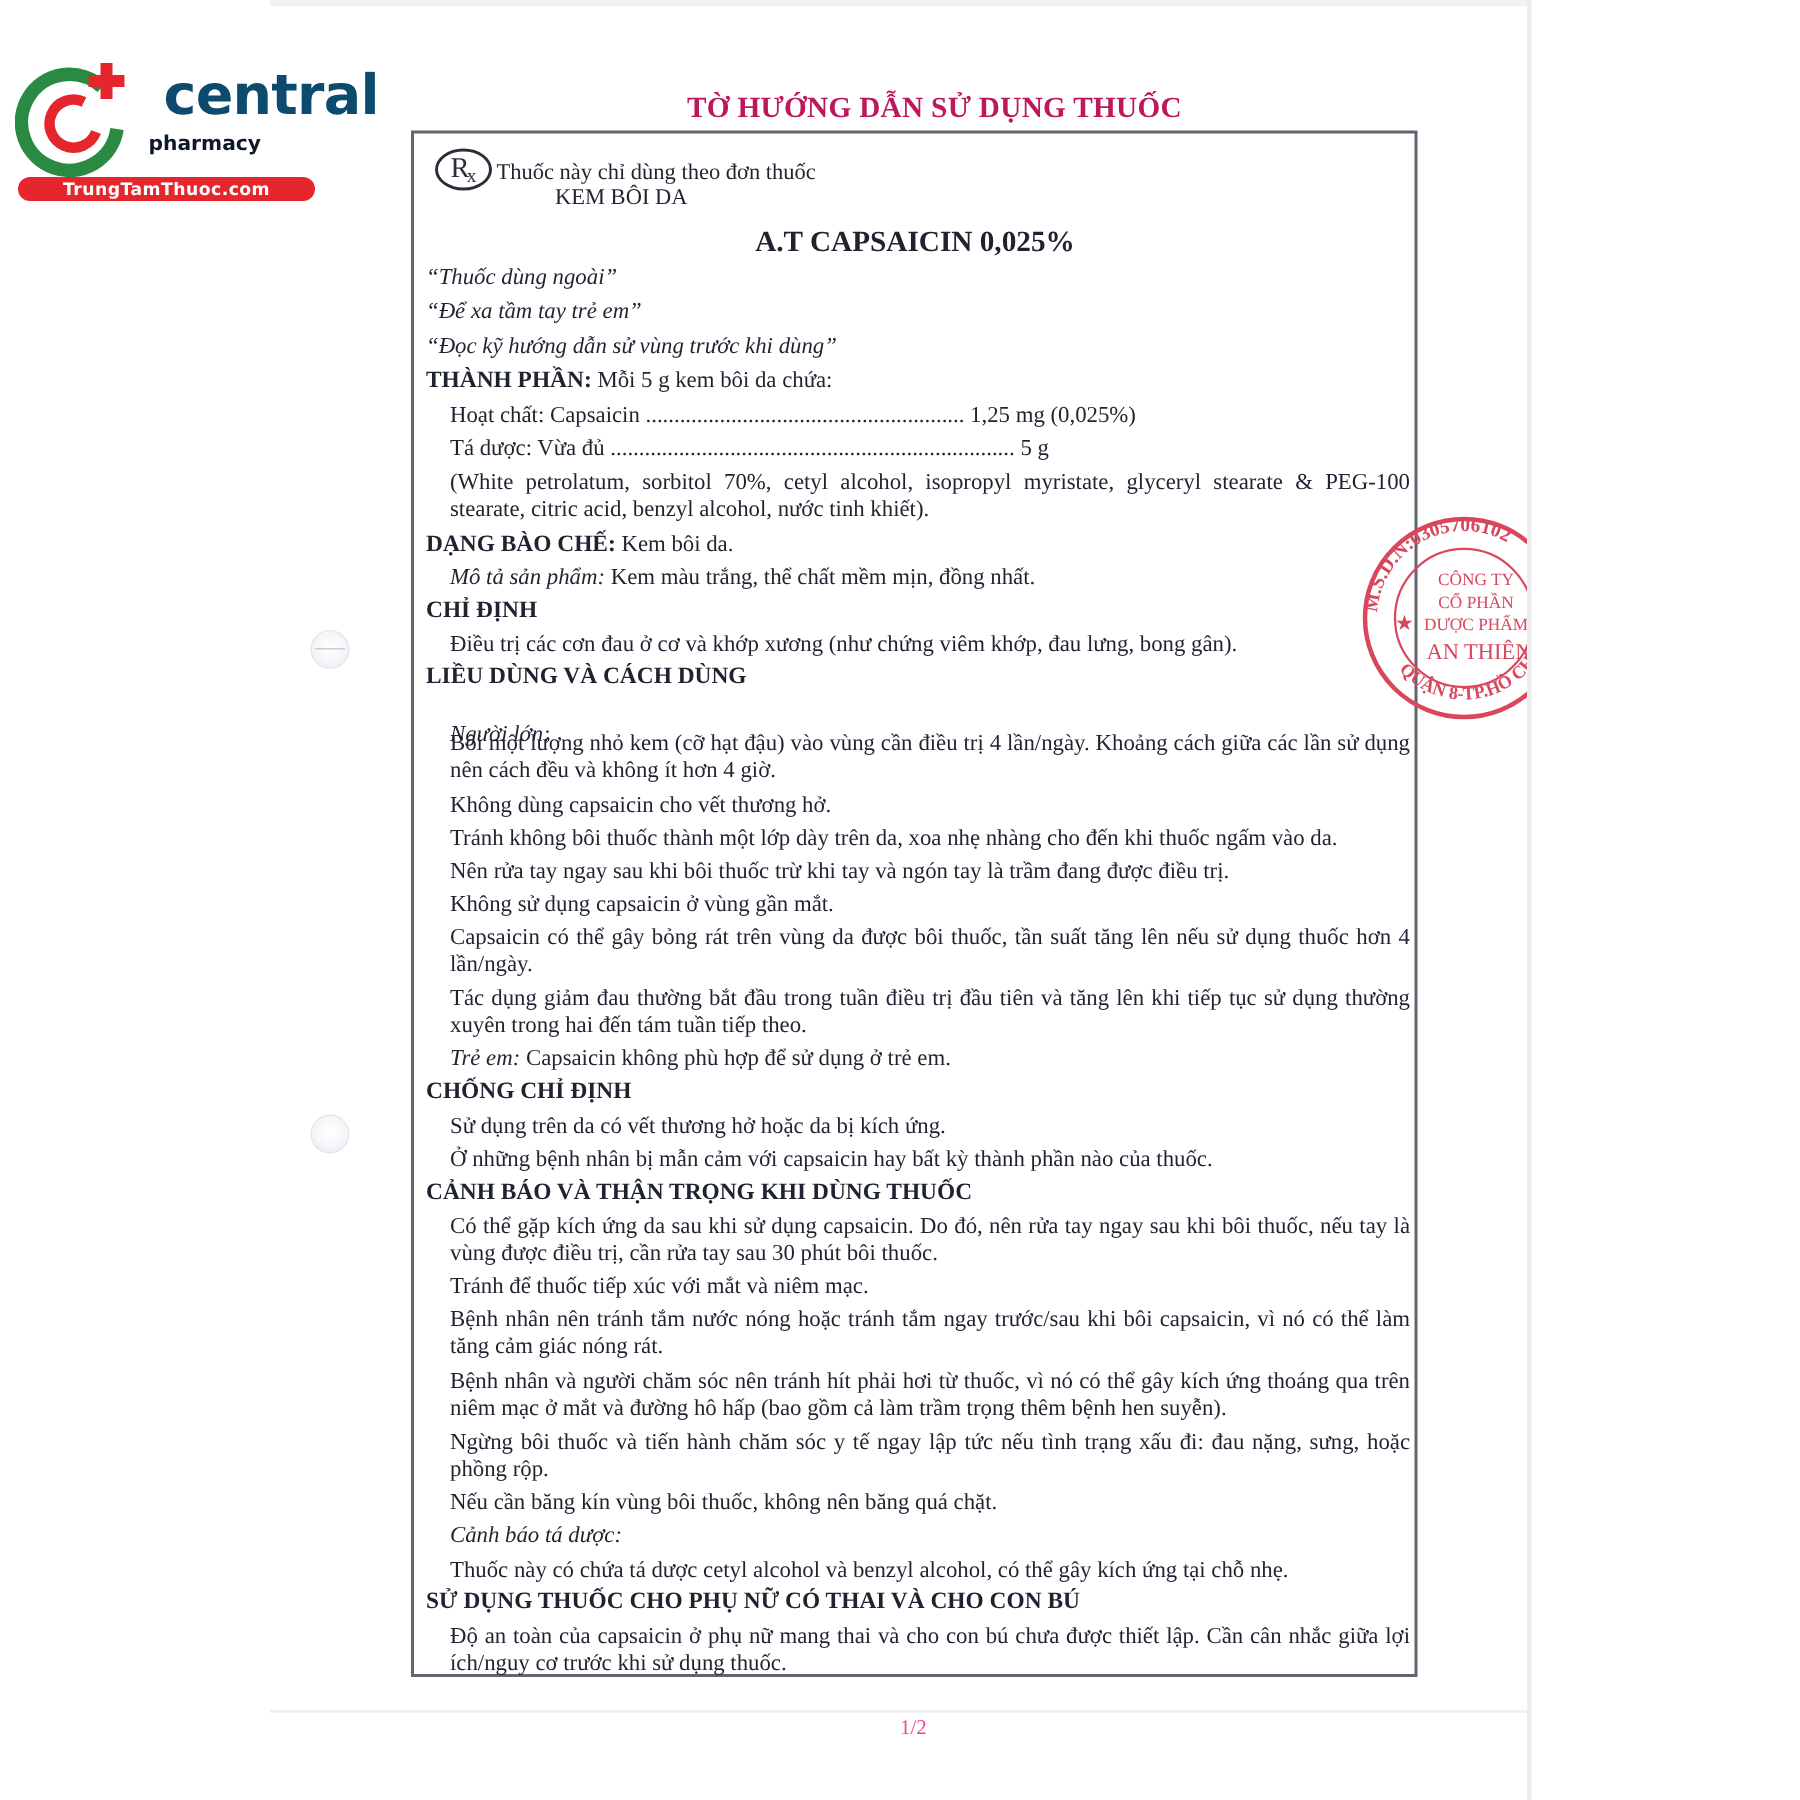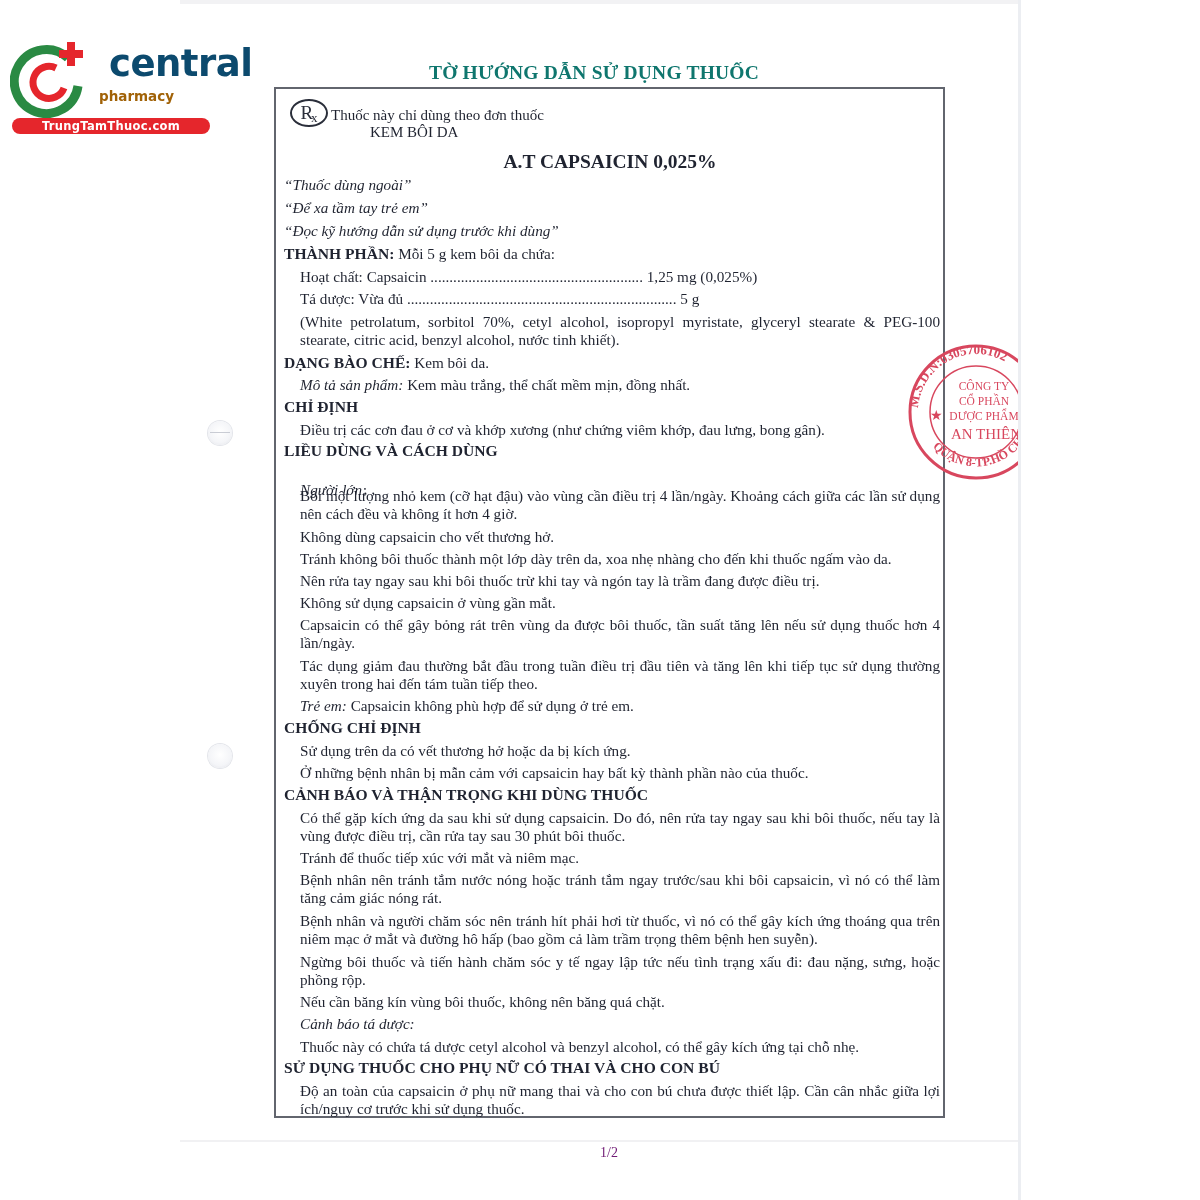--- a/index.html
+++ b/index.html
@@ -27,21 +27,21 @@
   .logo { position: absolute; left: 10px; top: 38px; width: 205px; height: 100px; }
   .logo-mark { position: absolute; left: 0; top: 0; width: 80px; height: 80px; }
   .logo-word {
     position: absolute; left: 88px; top: 6px;
     font-family: "DejaVu Sans", sans-serif; font-weight: bold;
     font-size: 37px; color: #0c4a6e; letter-spacing: -0.5px; line-height: 40px; margin-left: 11px;
   }
   .logo-sub {
     position: absolute; left: 89px; top: 50px;
     font-family: "DejaVu Sans", sans-serif; font-weight: bold;
-    font-size: 13.5px; color: #a16207; line-height: 16px;
+    font-size: 13.5px; color: #0f172a; line-height: 16px;
   }
   .logo-pill {
     position: absolute; left: 2px; top: 80px; width: 198px; height: 16px;
     background: #e5262c; border-radius: 8px;
     font-family: "DejaVu Sans", sans-serif; font-weight: bold;
     font-size: 11.5px; color: #ffffff; text-align: center; line-height: 16px;
     letter-spacing: 0.3px;
   }
 
   
@@ -51,22 +51,22 @@
     box-shadow: 0 0 0 1px #e3e5ea;
   }
   .punch.p1 { left: 208px; top: 421px; }
   .punch.p1::after {
     content: ""; position: absolute; left: 2px; right: 2px; top: 11px; height: 1px; background: #c9ccd4;
   }
   .punch.p2 { left: 208px; top: 744px; }
 
   
   .doc-title {
-    position: absolute; left: 254px; top: 62px; width: 680px; text-align: center;
-    font-weight: bold; font-size: 19.5px; letter-spacing: 0.2px; color: #0f766e;
+    position: absolute; left: 283px; top: 62px; width: 680px; text-align: center;
+    font-weight: bold; font-size: 19.5px; letter-spacing: 0.2px; color: #be185d;
   }
 
   
   .box {
     position: absolute; left: 274px; top: 87px; width: 671px; height: 1031px;
     border: 2px solid #62656e; box-sizing: border-box;
   }
 
   .rx {
     position: absolute; left: 290px; top: 99px; width: 38px; height: 28px;
@@ -81,21 +81,21 @@
 
   .content { position: absolute; left: 284px; top: 176px; width: 656px; font-size: 15.2px; }
   .line { position: absolute; left: 0; white-space: nowrap; line-height: 18px; }
   .ind { left: 16px; }
   .wrap { white-space: normal; width: 640px; text-align: justify; text-align-last: left; line-height: 18px; }
   .h { font-weight: bold; font-size: 15.6px; }
   .i { font-style: italic; }
   .b { font-weight: normal; }
   .stamp-clip { position: absolute; left: 904px; top: 338px; width: 114px; height: 148px; overflow: hidden; }
 
-  .page-num { position: absolute; left: 600px; top: 1145px; font-size: 14px; color: #701a75; }
+  .page-num { position: absolute; left: 600px; top: 1145px; font-size: 14px; color: #ec4899; }
 </style>
 </head>
 <body>
 
 <div class="page-shade-top"></div>
 <div class="page-edge"></div>
 <div class="page-shade-bottom"></div>
 
 <div class="logo">
   <svg class="logo-mark" viewBox="0 0 80 80">
@@ -118,21 +118,21 @@
 
 <div class="rx"><span>R</span><span class="rx-sub">x</span></div>
 <div class="rx-text">Thuốc này chỉ dùng theo đơn thuốc</div>
 
 <div class="kem">KEM BÔI DA</div>
 <div class="product">A.T CAPSAICIN 0,025%</div>
 
 <div class="content">
   <div class="line i" style="top:0px">“Thuốc dùng ngoài”</div>
   <div class="line i" style="top:23px">“Để xa tầm tay trẻ em”</div>
-  <div class="line i" style="top:46px">“Đọc kỹ hướng dẫn sử dụng trước khi dùng”</div>
+  <div class="line i" style="top:46px">“Đọc kỹ hướng dẫn sử vùng trước khi dùng”</div>
 
   <div class="line" style="top:69px"><span class="h">THÀNH PHẦN:</span><span> Mỗi 5 g kem bôi da chứa:</span></div>
   <div class="line ind" style="top:92px"><span class="b">Hoạt chất:</span><span> Capsaicin ........................................................ 1,25 mg (0,025%)</span></div>
   <div class="line ind" style="top:114px"><span class="b">Tá dược</span><span>: Vừa đủ ....................................................................... 5 g</span></div>
   <div class="line ind wrap" style="top:137px">(White petrolatum, sorbitol 70%, cetyl alcohol, isopropyl myristate, glyceryl stearate &amp; PEG-100 stearate, citric acid, benzyl alcohol, nước tinh khiết).</div>
 
   <div class="line" style="top:178px"><span class="h">DẠNG BÀO CHẾ:</span><span> Kem bôi da.</span></div>
   <div class="line ind" style="top:200px"><span class="i">Mô tả sản phẩm:</span><span> Kem màu trắng, thể chất mềm mịn, đồng nhất.</span></div>
 
   <div class="line h" style="top:222px">CHỈ ĐỊNH</div>

